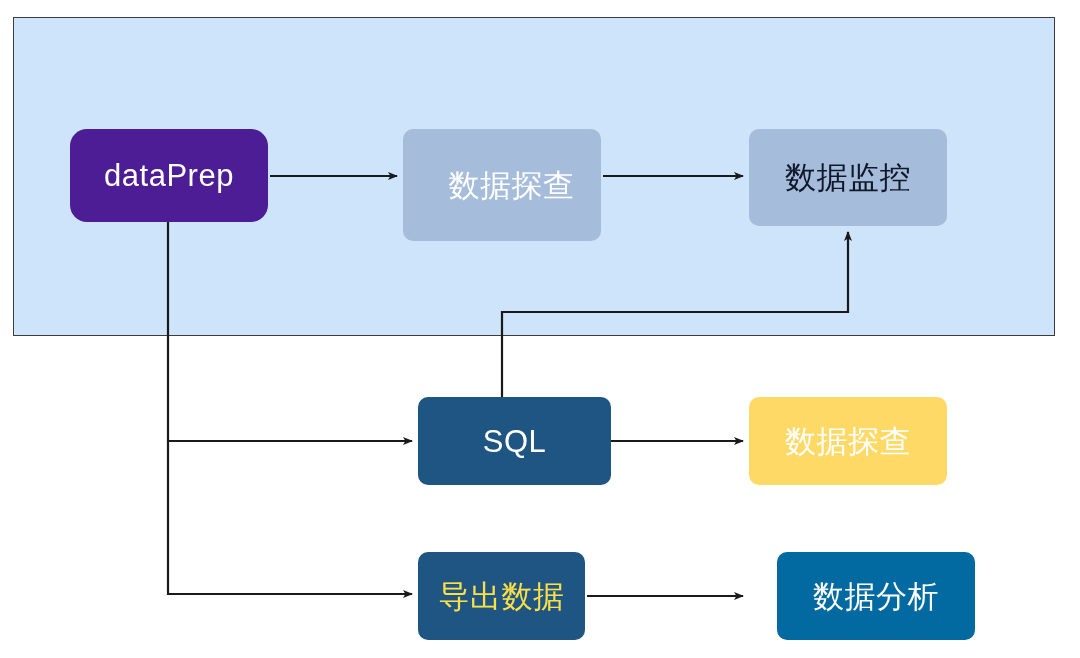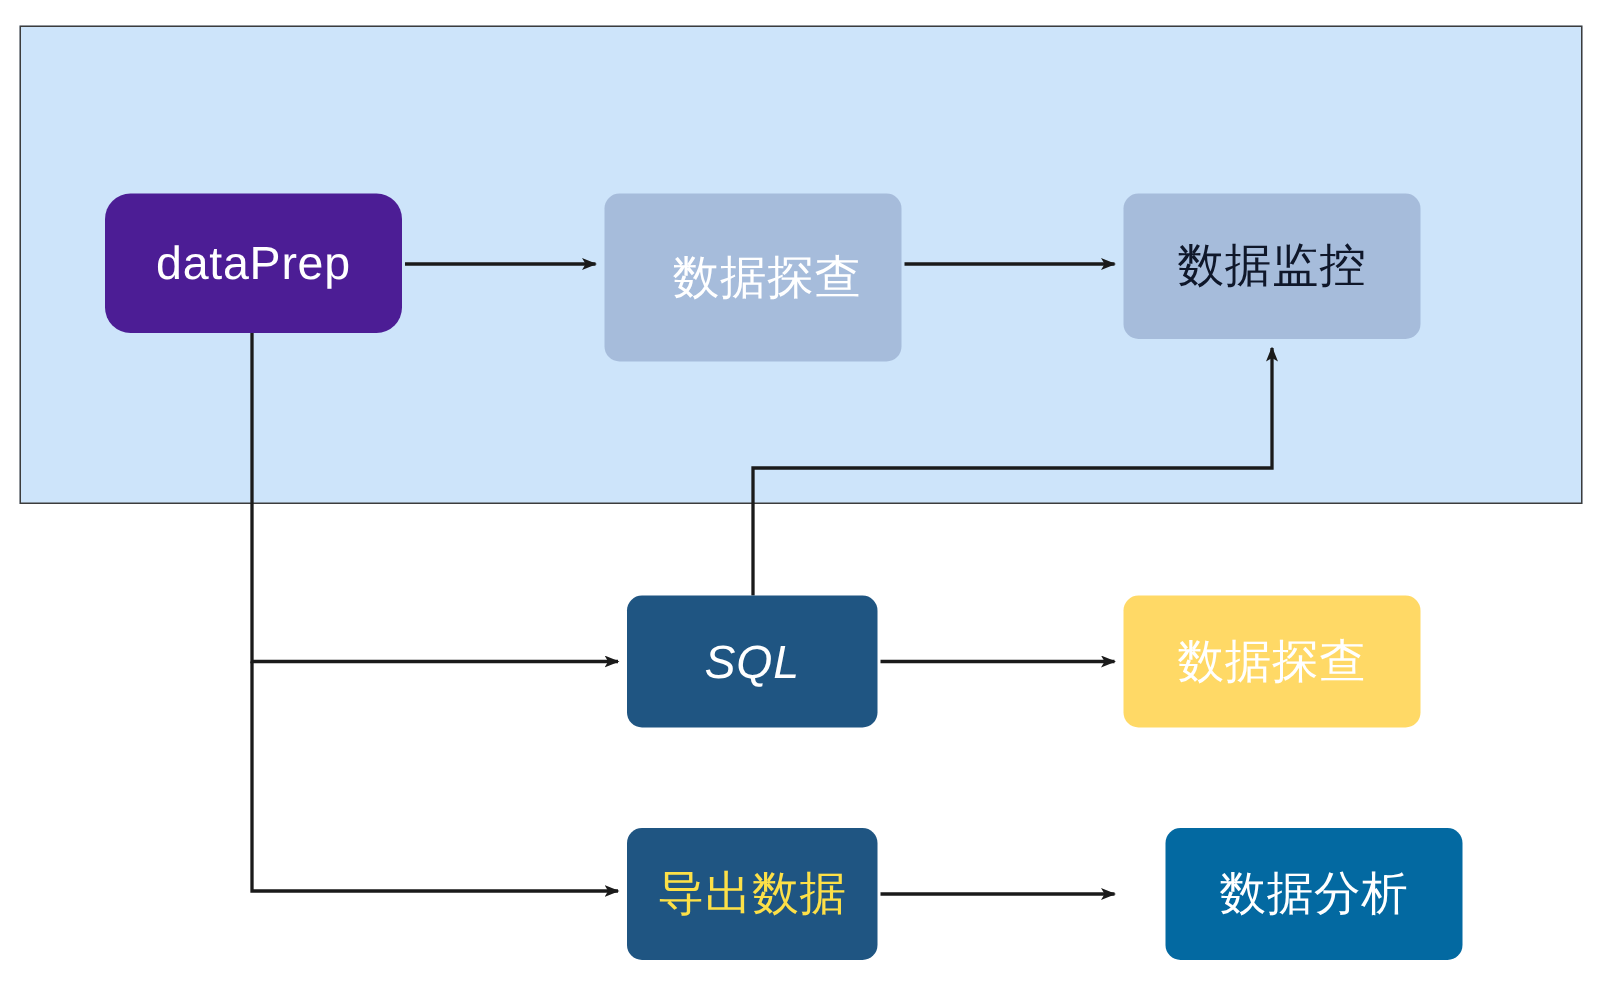--- a/index.html
+++ b/index.html
@@ -86,21 +86,21 @@
   <div id="node-layer">
       <div class="node" style="left: 70px; top: 129px; width: 198px; height: 93px; background: #4c1d95; color: rgb(255, 255, 255); font-size: 31px; border-radius: 17px;">
         <span class="node-label">dataPrep</span>
       </div>
       <div class="node" style="left: 403px; top: 129px; width: 198px; height: 112px; background: rgb(166, 188, 219); color: rgb(255, 255, 255); font-size: 31px; padding-left: 19px;">
         <span class="node-label cjk">数据探查</span>
       </div>
       <div class="node" style="left: 749px; top: 129px; width: 198px; height: 97px; background: rgb(166, 188, 219); color: #0f172a; font-size: 31px;">
         <span class="node-label cjk">数据监控</span>
       </div>
-      <div class="node" style="left: 418px; top: 397px; width: 167px; height: 88px; background: rgb(31, 85, 130); color: rgb(255, 255, 255); font-size: 31px; font-style: italic;">
+      <div class="node" style="left: 418px; top: 397px; width: 193px; height: 88px; background: rgb(31, 85, 130); color: rgb(255, 255, 255); font-size: 31px;">
         <span class="node-label">SQL</span>
       </div>
       <div class="node" style="left: 749px; top: 397px; width: 198px; height: 88px; background: rgb(255, 217, 102); color: rgb(255, 255, 255); font-size: 31px;">
         <span class="node-label cjk">数据探查</span>
       </div>
       <div class="node" style="left: 418px; top: 552px; width: 167px; height: 88px; background: rgb(31, 85, 130); color: #fde047; font-size: 31px;">
         <span class="node-label cjk">导出数据</span>
       </div>
       <div class="node" style="left: 749px; top: 552px; width: 198px; height: 88px; background: #0369a1; color: rgb(255, 255, 255); font-size: 31px; margin-left: 28px;">
         <span class="node-label cjk">数据分析</span>

